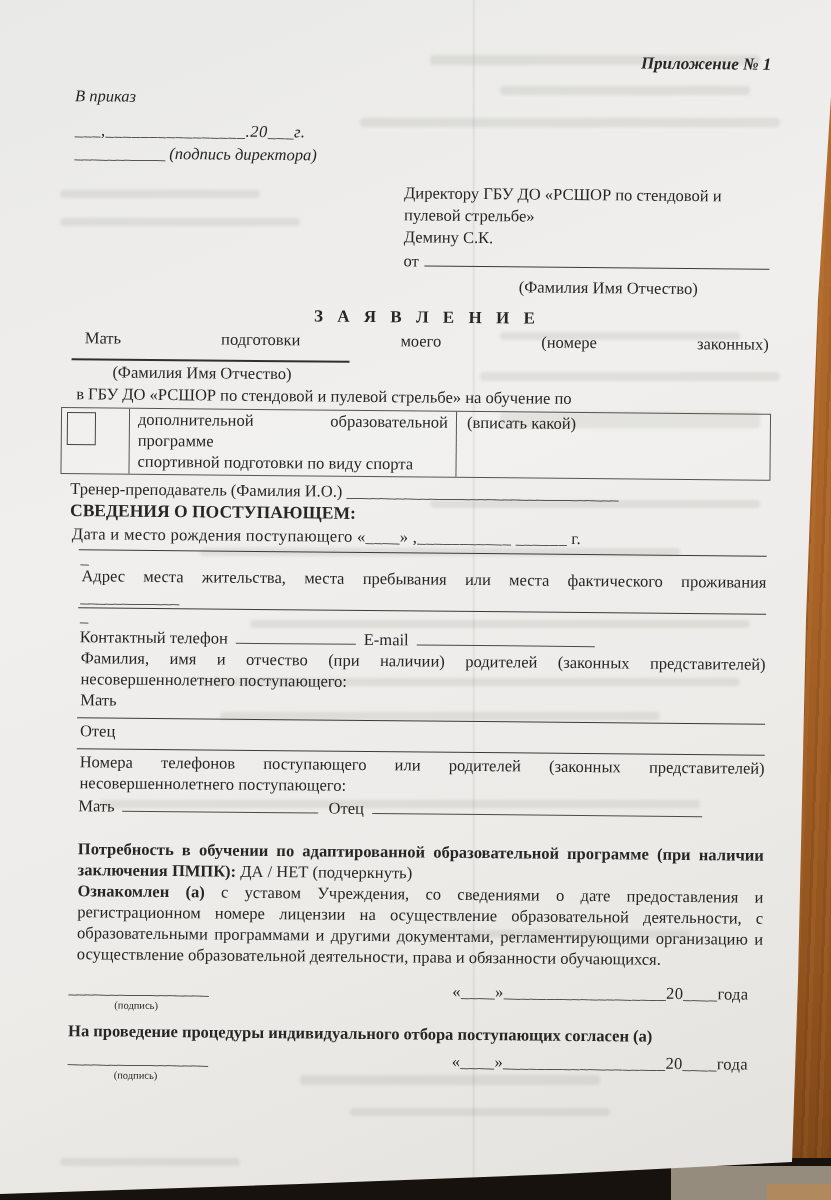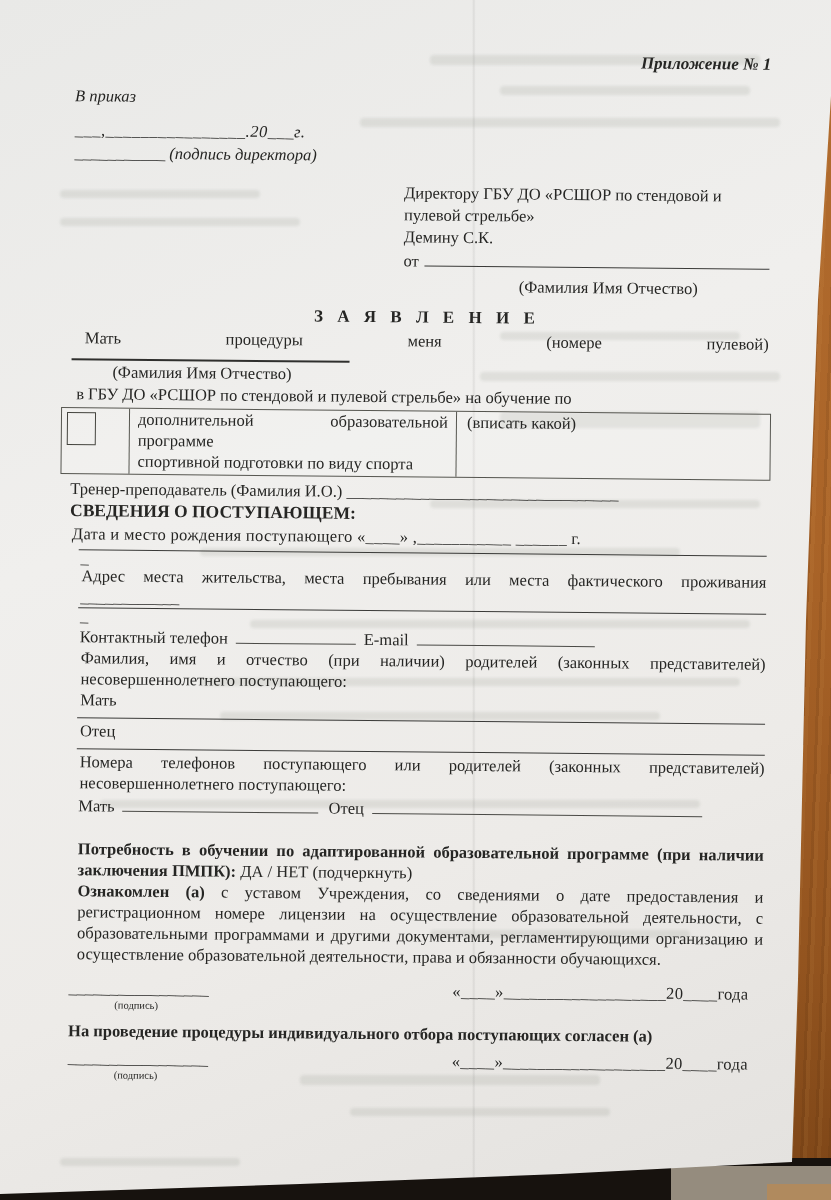--- a/index.html
+++ b/index.html
@@ -108,24 +108,24 @@
         <span>от</span>
         <span class="from-blank"></span>
       </div>
       <div class="from-caption">(Фамилия Имя Отчество)</div>
     </div>
 
     <div class="title">З А Я В Л Е Н И Е</div>
 
     <div class="request-row">
       <span>Мать</span>
-      <span>процедуры</span>
-      <span>меня</span>
+      <span>подготовки</span>
+      <span>моего</span>
       <span>(номере</span>
-      <span>пулевой)</span>
+      <span>законных)</span>
     </div>
     <div class="fio-rule"></div>
     <div class="fio-caption">(Фамилия Имя Отчество)</div>
 
     <div class="enroll">в  ГБУ ДО «РСШОР по стендовой и пулевой стрельбе» на обучение по</div>
 
     <div class="program-table">
       <div class="cell-check">
         <div class="checkbox"></div>
       </div>

